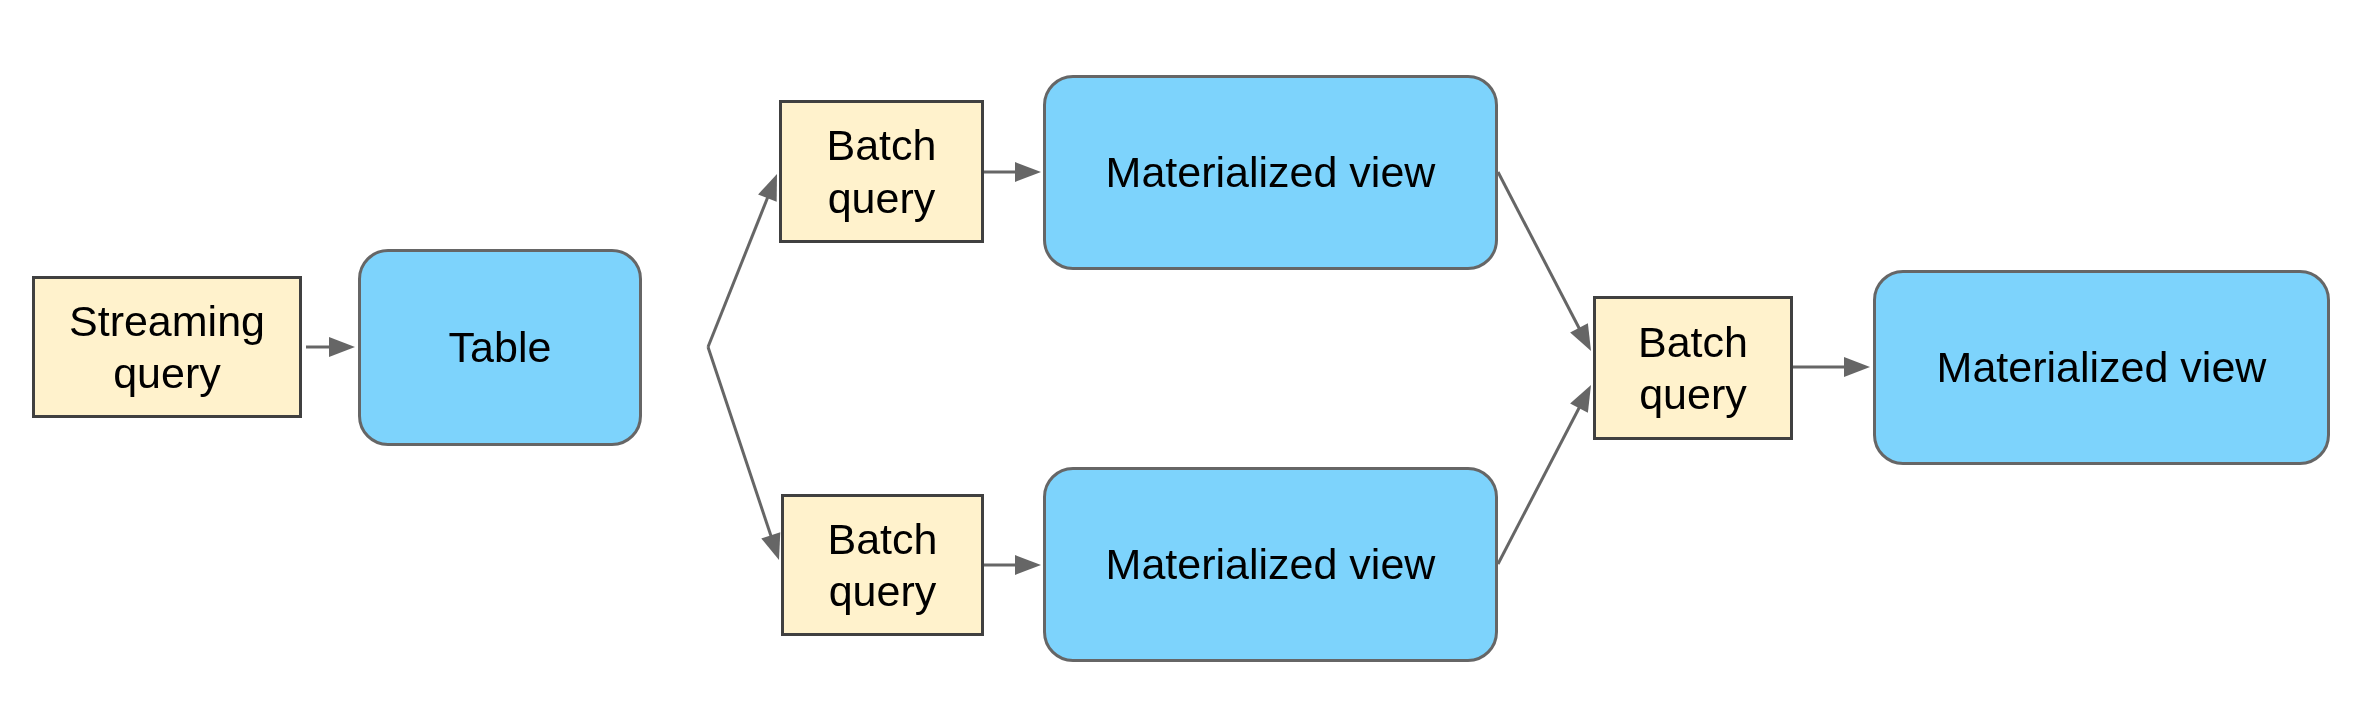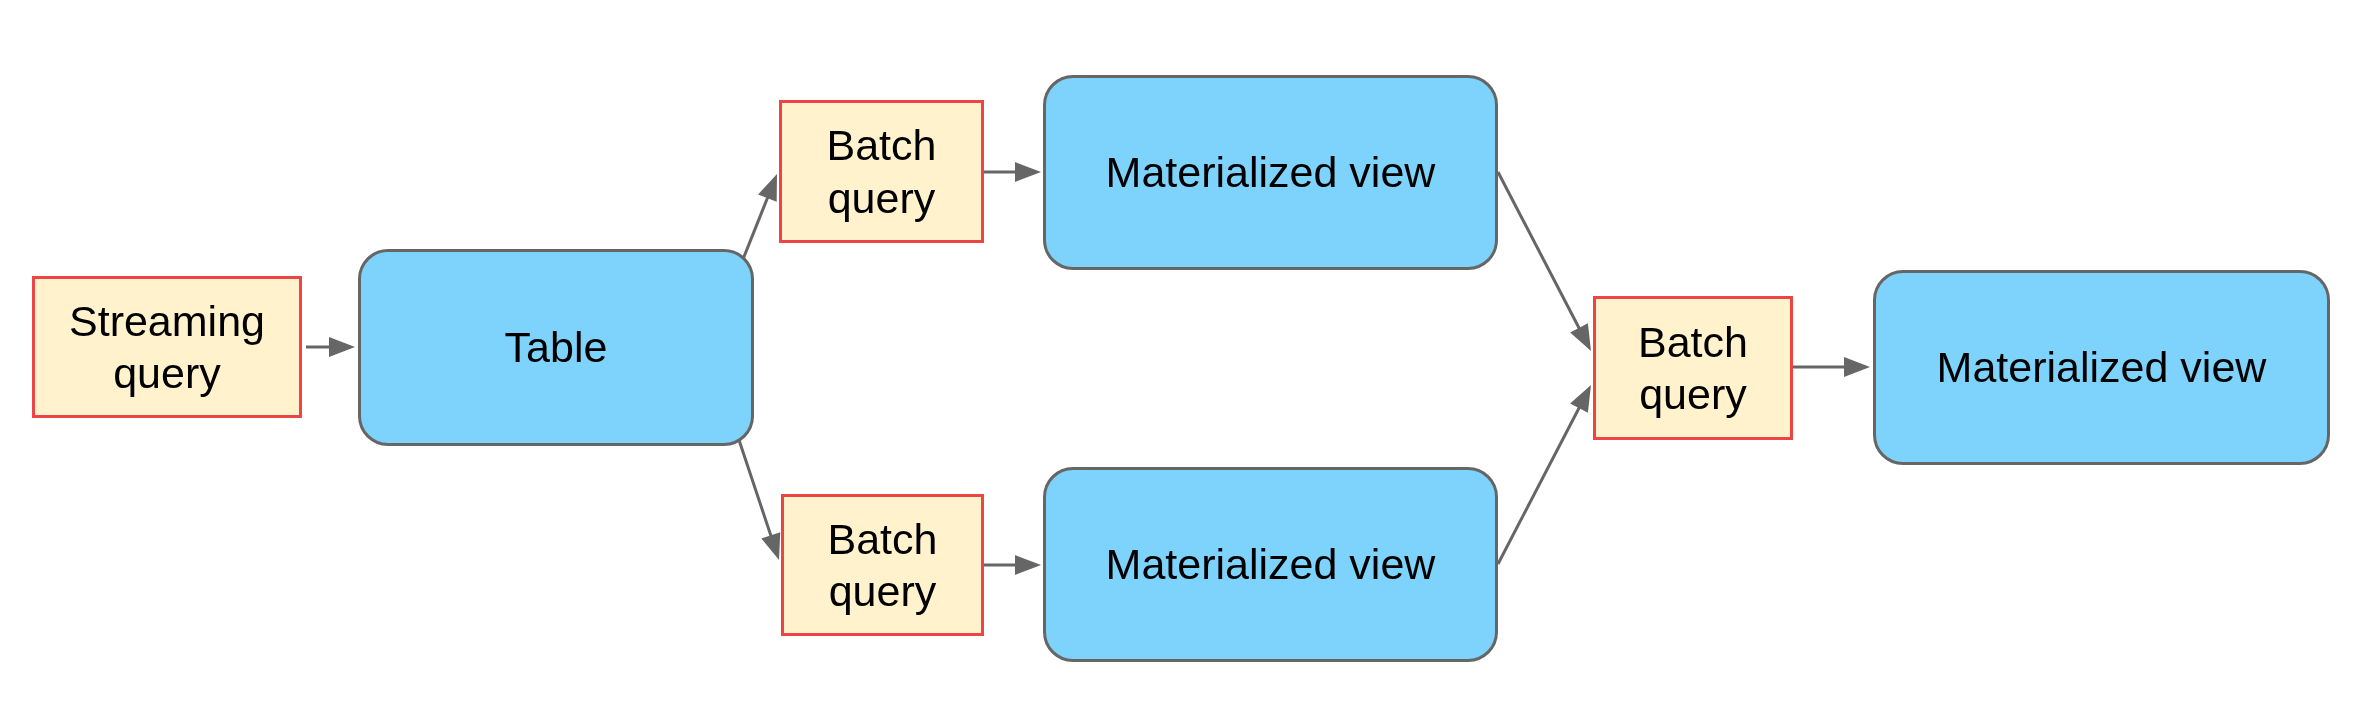--- a/index.html
+++ b/index.html
@@ -28,21 +28,21 @@
     display: flex;
     align-items: center;
     justify-content: center;
     text-align: center;
     font-size: 43px;
     line-height: 1.21;
     color: #000000;
   }
   .node.query {
     background: #fff2cc;
-    border: 3px solid #ef4444;
+    border: 3px solid #404040;
     border-radius: 0;
     text-align: center;
   }
   .node.store {
     background: #7dd3fc;
     border: 3px solid #666666;
     border-radius: 30px;
   }
   .node .label {
     display: block;
@@ -71,21 +71,21 @@
       <line x1="1498" y1="564" x2="1580.8571083913748" y2="404.5223397628378" stroke="#666666" stroke-width="3"></line>
       <polygon points="1591,385 1587.8867370820055,412.68226136000163 1570.1391554794257,403.46145080670595" fill="#666666"></polygon>
       <line x1="1793" y1="367" x2="1848" y2="367" stroke="#666666" stroke-width="3"></line>
       <polygon points="1870,367 1844,377 1844,357" fill="#666666"></polygon>
     </svg>
 
   <div class="node query" style="left: 32px; top: 276px; width: 270px; height: 142px;">
     <span class="label">Streaming query</span>
   </div>
 
-  <div class="node store" style="left: 358px; top: 249px; width: 396px; height: 197px;">
+  <div class="node store" style="left: 358px; top: 249px; width: 284px; height: 197px;">
     <span class="label">Table</span>
   </div>
 
   <div class="node query" style="left: 779px; top: 100px; width: 205px; height: 143px;">
     <span class="label">Batch query</span>
   </div>
 
   <div class="node store" style="left: 1043px; top: 75px; width: 455px; height: 195px;">
     <span class="label">Materialized view</span>
   </div>

